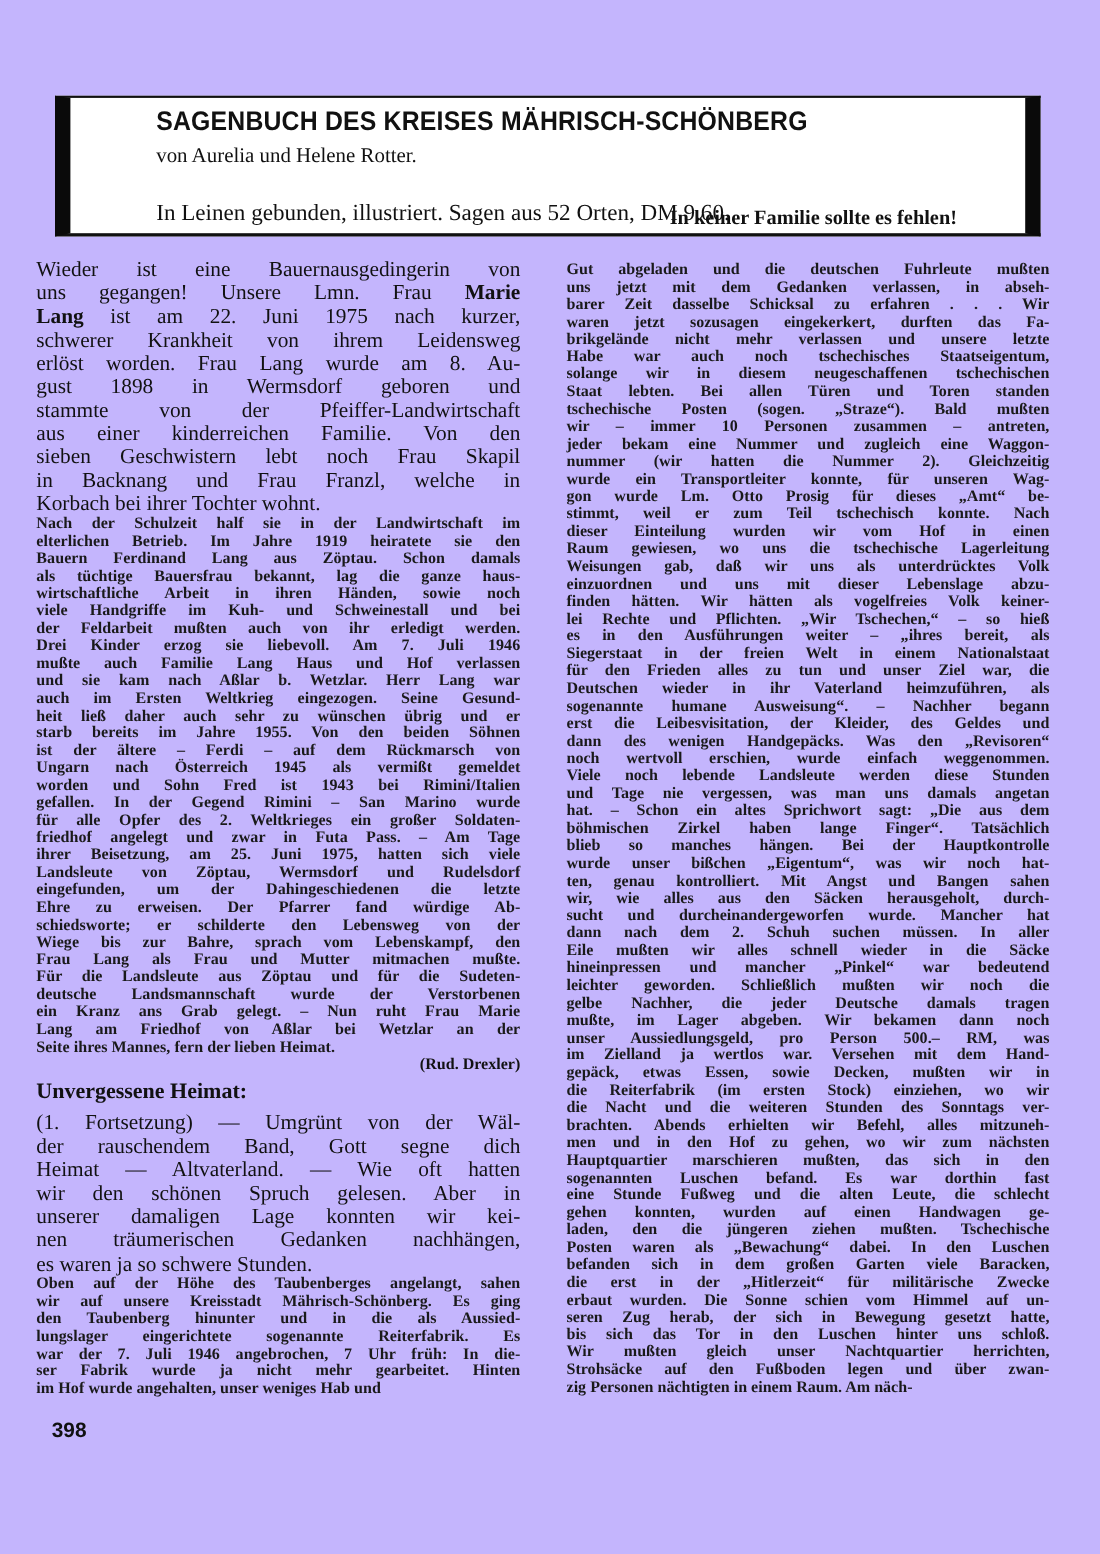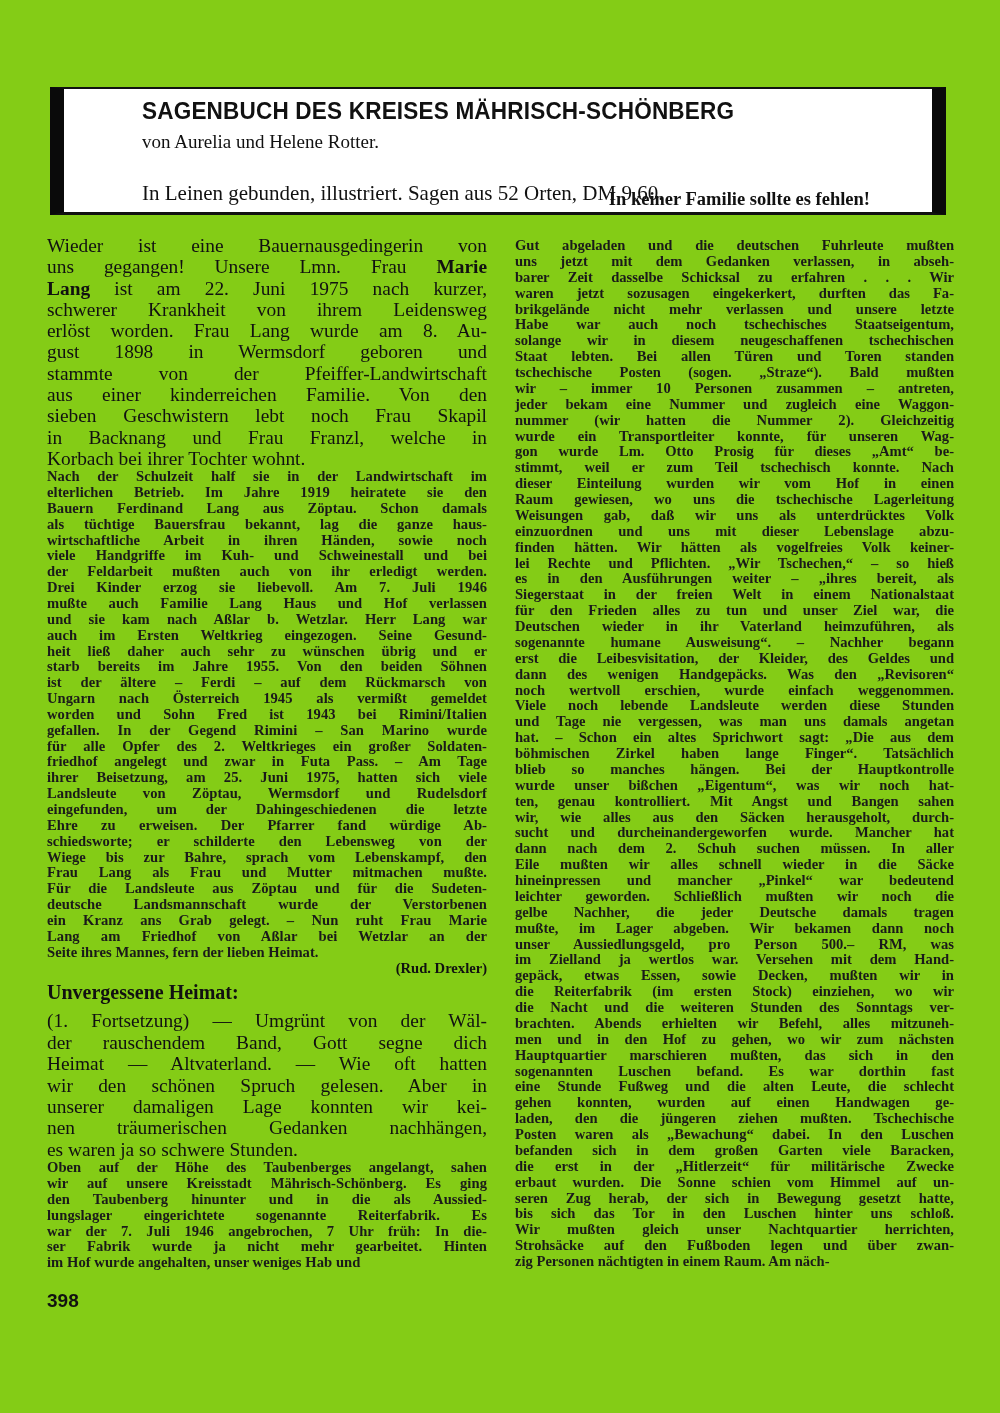--- a/index.html
+++ b/index.html
@@ -1,17 +1,17 @@
 <!DOCTYPE html>
 <html><head>
 <meta charset="utf-8">
 <style>
   html, body { margin: 0; padding: 0; background: #ffffff; }
   body { width: 1000px; height: 1413px; position: relative; overflow: hidden; color: #111; }
-  .page { position: absolute; left: 0; top: 0; width: 1000px; height: 1413px; background: #84cc16; }
+  .page { position: absolute; left: 0; top: 0; width: 1000px; height: 1413px; background: #c4b5fd; }
 
   
   .adbox {
     position: absolute; left: 50px; top: 87px; width: 896px; height: 128px;
     border-top: 2px solid #111; border-bottom: 3px solid #111;
     border-left: 14px solid #0a0a0a; border-right: 14px solid #0a0a0a;
     box-sizing: border-box; background: #fff;
   }
   .ad-title {
     position: absolute; left: 78px; top: 8px;
@@ -27,21 +27,21 @@
     position: absolute; left: 78px; top: 92px;
     font-family: "Liberation Serif", serif; font-size: 21px; white-space: nowrap;
   }
   .ad-slogan {
     position: absolute; right: 62px; top: 100px;
     font-family: "Liberation Serif", serif; font-weight: bold; font-size: 18.5px; white-space: nowrap; text-align: center;
   }
 
   
   .col { position: absolute; top: 235px; width: 440px; }
-  .col-left { left: 47px; }
+  .col-left { left: 33px; }
   .col-right { left: 515px; top: 238px; width: 439px; }
 
   .lead {
     font-family: "Liberation Serif", serif; font-size: 19.4px; line-height: 21.3px;
     text-align: justify; margin: 0; hyphens: manual;
   }
   .lead b { font-weight: bold; }
   .body-small {
     font-family: "Liberation Serif", serif; font-size: 14.6px; line-height: 15.85px;
     font-weight: bold; text-align: justify; margin: 0; letter-spacing: 0.05px;

